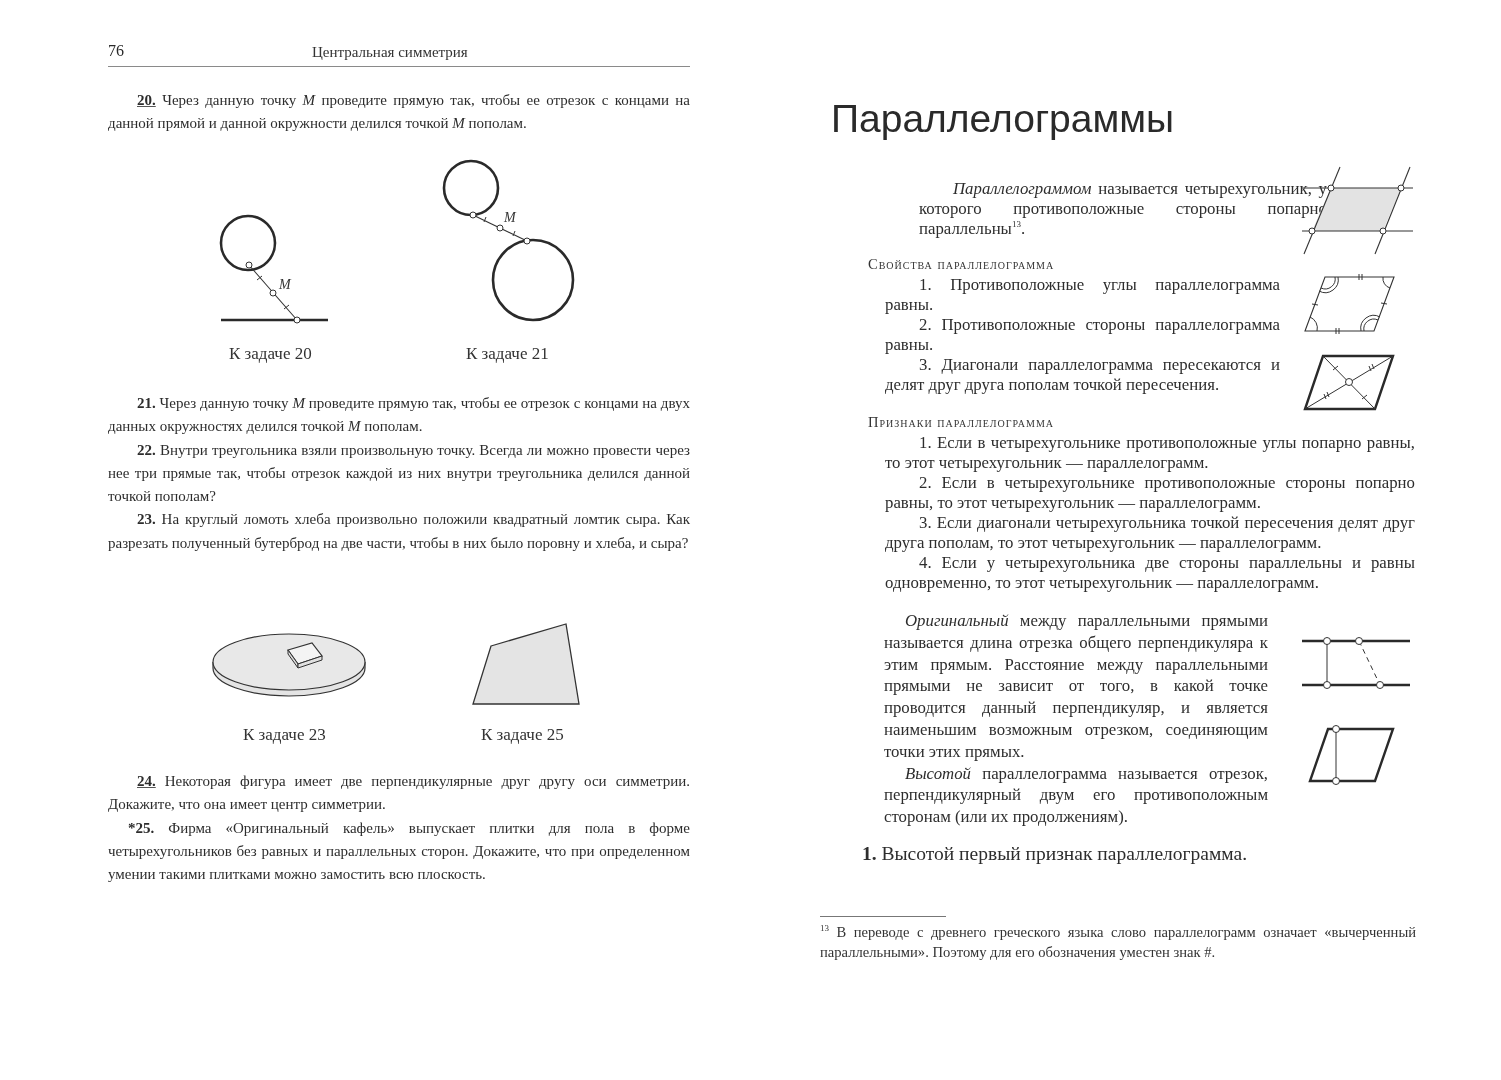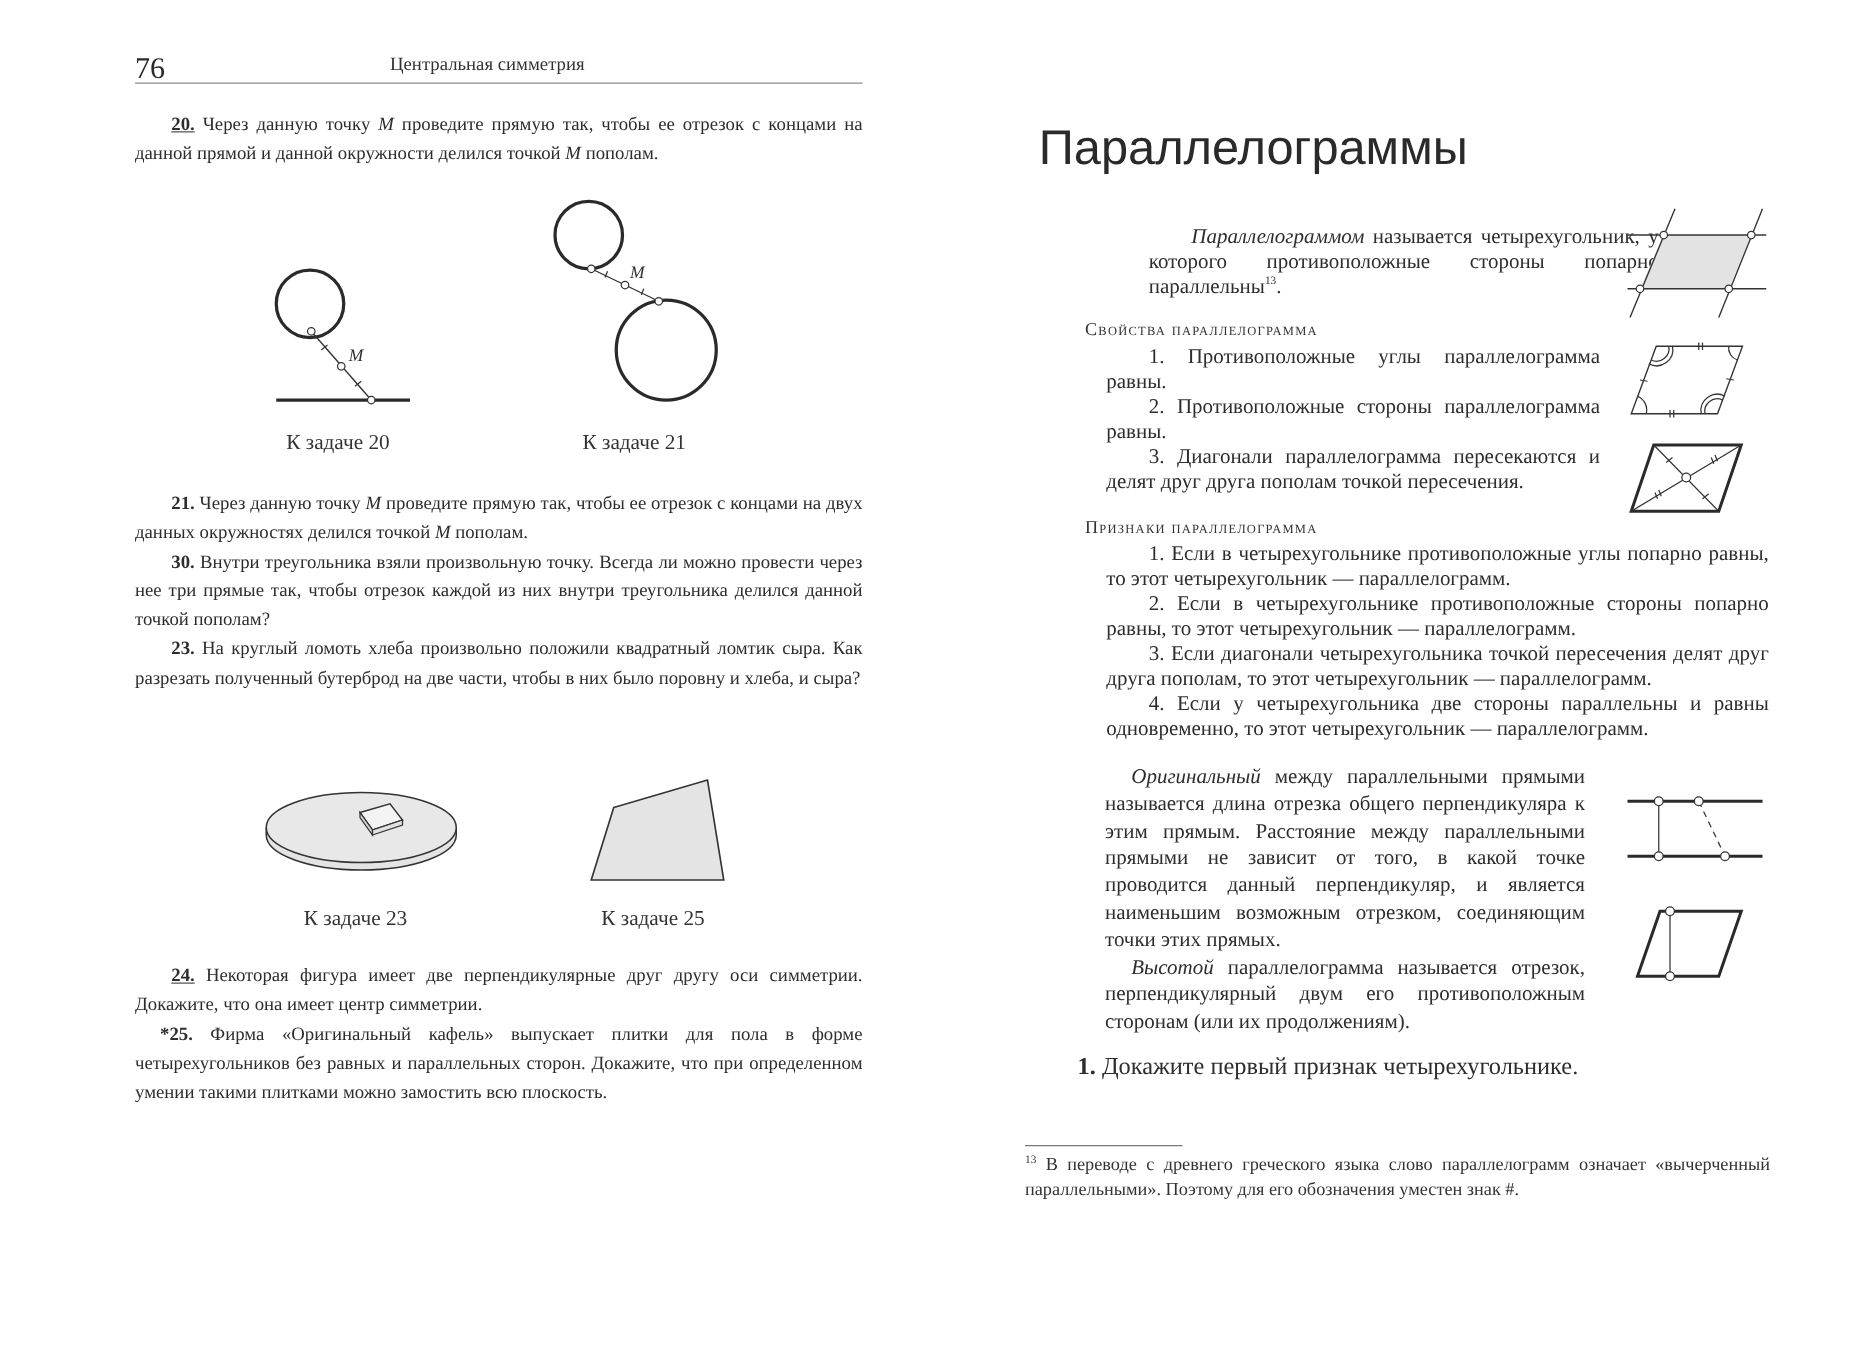--- a/index.html
+++ b/index.html
@@ -10,21 +10,21 @@
     }
     .page { position: absolute; top: 0; height: 1080px; }
     .left-page { left: 0; width: 750px; }
     .right-page { left: 750px; width: 751px; }
 
     
     .running-head {
       position: absolute; left: 108px; top: 38px; width: 582px; height: 28px;
       border-bottom: 1px solid #8a8a8a;
     }
-    .page-number { position: absolute; left: 0; top: 4px; font-size: 24px; font-family: "Liberation Serif", serif; color: #2a2a2a; }
+    .page-number { position: absolute; left: 0; top: 4px; font-size: 16px; font-family: "Liberation Serif", serif; color: #2a2a2a; }
     .running-title { position: absolute; left: 204px; top: 6px; font-size: 15px; font-family: "Liberation Serif", serif; color: #333; }
 
     .text {
       position: absolute; font-family: "Liberation Serif", serif; color: #2d2d2d;
       text-align: justify; text-align-last: left;
     }
     .lft { left: 108px; width: 582px; font-size: 15px; line-height: 23.3px; }
     .indent { text-indent: 29px; margin: 0; }
     .num { font-weight: bold; }
     .underlined { text-decoration: underline; text-decoration-color: #555; }
@@ -91,21 +91,21 @@
 
   <span class="caption" style="left:229px; top:344px;">К задаче 20</span>
   <span class="caption" style="left:466px; top:344px;">К задаче 21</span>
 
   <div class="text lft" style="top:392px;">
     <p class="indent">
       <span class="num">21.</span>
       <span>Через данную точку </span><em>M</em><span> проведите прямую так, чтобы ее отрезок с концами на двух данных окружностях делился точкой </span><em>M</em><span> пополам.</span>
     </p>
     <p class="indent">
-      <span class="num">30.</span>
+      <span class="num">22.</span>
       <span>Внутри треугольника взяли произвольную точку. Всегда ли можно провести через нее три прямые так, чтобы отрезок каждой из них внутри треугольника делился данной точкой пополам?</span>
     </p>
     <p class="indent">
       <span class="num">23.</span>
       <span>На круглый ломоть хлеба произвольно положили квадратный ломтик сыра. Как разрезать полученный бутерброд на две части, чтобы в них было поровну и хлеба, и сыра?</span>
     </p>
   </div>
 
   <svg style="left:210px; top:620px;" width="160" height="80">
     <path d="M3 42 L3 48 A76 28 0 0 0 155 48 L155 42" fill="#e4e4e4" stroke="#333" stroke-width="1.2"></path>
@@ -221,20 +221,20 @@
 
   <svg style="left:560px; top:725px;" width="90" height="60">
     <polygon points="18,4 83,4 65,56 0,56" fill="none" stroke="#2a2a2a" stroke-width="2.4"></polygon>
     <line x1="26" y1="4" x2="26" y2="56" stroke="#333" stroke-width="1"></line>
     <circle cx="26" cy="4" r="3.5" fill="#fff" stroke="#333" stroke-width="1"></circle>
     <circle cx="26" cy="56" r="3.5" fill="#fff" stroke="#333" stroke-width="1"></circle>
   </svg>
 
   <div class="exercise">
     <span class="num">1.</span>
-    <span>Докажите первый признак четырехугольнике.</span>
+    <span>Высотой первый признак параллелограмма.</span>
   </div>
 </div>
 
 <div class="footnote-rule"></div>
 <div class="footnote">
   <sup>13</sup><span> В переводе с древнего греческого языка слово параллелограмм означает «вычерченный параллельными». Поэтому для его обозначения уместен знак #.</span>
 </div>
 
 </body></html>

